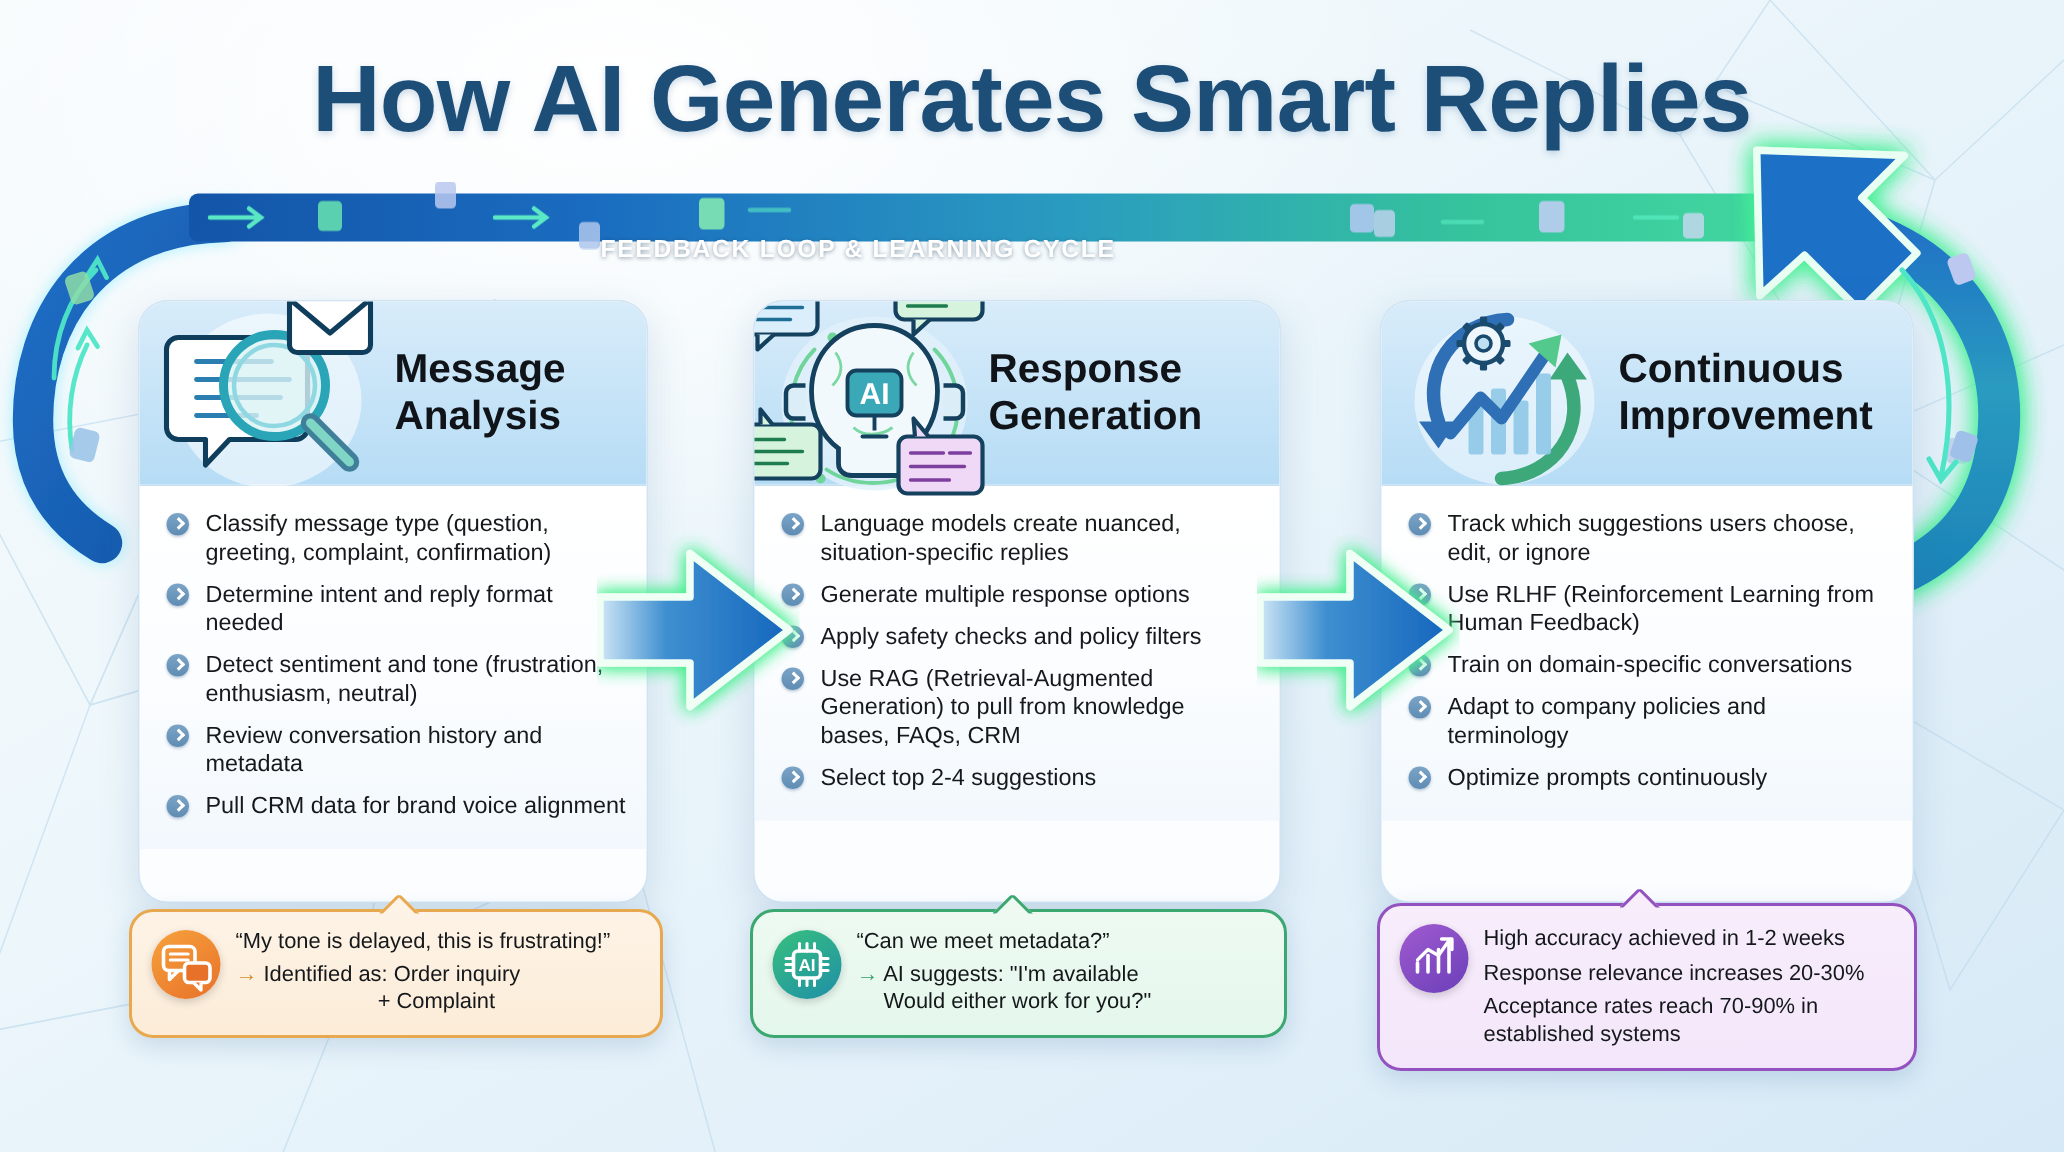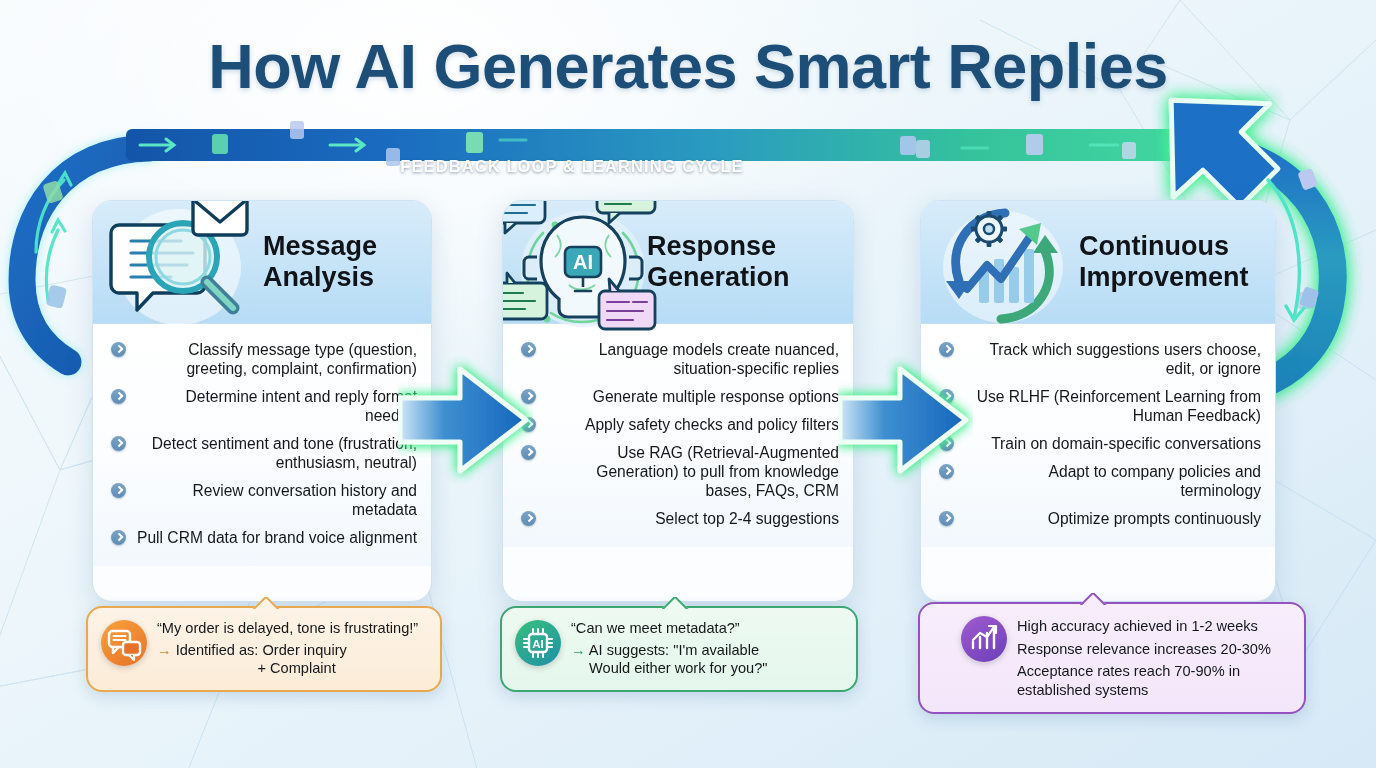--- a/index.html
+++ b/index.html
@@ -56,21 +56,21 @@
   .card .icon-wrap{
     position:absolute;left:8px;top:-22px;width:160px;height:165px;
   }
   .card .body{
     padding:16px 14px 10px 14px;
     background:linear-gradient(180deg,#ffffff 0%, #fbfdff 55%, #f2f8fd 100%);
   }
   ul.bullets{list-style:none;margin:0;padding:0;}
   ul.bullets li{
     position:relative;padding-left:30px;margin-bottom:9px;
-    font-size:15.6px;line-height:1.22;color:#16191c;text-align:right;
+    font-size:15.6px;line-height:1.22;color:#16191c;
   }
   ul.bullets li .chev{
     position:absolute;left:4px;top:2px;width:15px;height:15px;border-radius:50%;
     background:linear-gradient(180deg,#7ba4c6,#5f8cb4);
     box-shadow:0 1px 2px rgba(30,70,110,.3);
   }
   ul.bullets li .chev:after{
     content:"";position:absolute;left:4.6px;top:3.6px;
     width:4.4px;height:4.4px;border-right:2px solid #fff;border-top:2px solid #fff;
     transform:rotate(45deg);
@@ -95,21 +95,21 @@
   }
   .callout .notch:before{
     content:"";position:absolute;left:2px;top:3px;width:20px;height:20px;
     transform:rotate(45deg);
   }
 
   .c-orange{background:linear-gradient(180deg,#fdf3e6,#fcecd8);border:2px solid #e8a84f;}
   .c-orange .notch:before{background:#fdf3e6;border-left:2px solid #e8a84f;border-top:2px solid #e8a84f;}
   .c-green{background:linear-gradient(180deg,#eefaf1,#e4f7ec);border:2px solid #3aa870;}
   .c-green .notch:before{background:#eefaf1;border-left:2px solid #3aa870;border-top:2px solid #3aa870;}
-  .c-purple{background:linear-gradient(180deg,#f7edfb,#f3e6fa);border:2px solid #9352bf;padding-left:28px;}
+  .c-purple{background:linear-gradient(180deg,#f7edfb,#f3e6fa);border:2px solid #9352bf;}
   .c-purple .notch:before{background:#f7edfb;border-left:2px solid #9352bf;border-top:2px solid #9352bf;}
 
   .arrowline{color:#d4862c;font-weight:bold;}
   .arrowline.g{color:#2f9e68;}
 
   
   .bigarrow{position:absolute;z-index:4;pointer-events:none;}
 </style>
 </head>
 <body>
@@ -324,21 +324,21 @@
         <g stroke="#fff" stroke-width="2" stroke-linecap="round">
           <path d="M12.5 16 h12"></path>
             <path d="M12.5 20 h12"></path>
         </g>
         <path d="M12 27 l0 6 l6 -6" fill="none" stroke="#fff" stroke-width="2.4" stroke-linejoin="round"></path>
         <rect x="22" y="22" width="17" height="13" rx="3" fill="#e8712a" stroke="#fff" stroke-width="2.4"></rect>
         <path d="M33 35 l0 5 l-5 -5" fill="#e8712a" stroke="#fff" stroke-width="2.2" stroke-linejoin="round"></path>
       </svg>
     </div>
     <div class="ctext">
-      <div>“My order is delayed, tone is frustrating!”</div>
+      <div>“My tone is delayed, this is frustrating!”</div>
       <div style="margin-top:3px;">
         <span class="arrowline">→</span>
         <span>Identified as: Order inquiry</span>
       </div>
       <div style="text-align:center;padding-left:18px;">+ Complaint</div>
     </div>
   </div>
 
   <div class="card" style="left:502px;top:200px;width:350px;height:400px;">
     <div class="head">
@@ -402,21 +402,21 @@
             <path d="M128 118 l-10 -12 l1 12" fill="#efd9f7" stroke="#14415e" stroke-width="2.8" stroke-linejoin="round"></path>
             <g stroke="#7d3f9e" stroke-width="2.2" stroke-linecap="round">
               <path d="M116 129 h22"></path>
                 <path d="M142 129 h14"></path>
                 <path d="M116 138 h36"></path>
                 <path d="M116 147 h26"></path>
             </g>
           </g>
         </svg>
       </div>
-      <div class="head-title" style="left:144px;">
+      <div class="head-title" style="left:156px;">
         <div>Response</div>
         <div>Generation</div>
       </div>
     </div>
     <div class="body">
       <ul class="bullets">
         <li><span class="chev"></span><span>Language models create nuanced, situation-specific replies</span></li>
         <li><span class="chev"></span><span>Generate multiple response options</span></li>
         <li><span class="chev"></span><span>Apply safety checks and policy filters</span></li>
         <li><span class="chev"></span><span>Use RAG (Retrieval-Augmented Generation) to pull from knowledge bases, FAQs, CRM</span></li>

